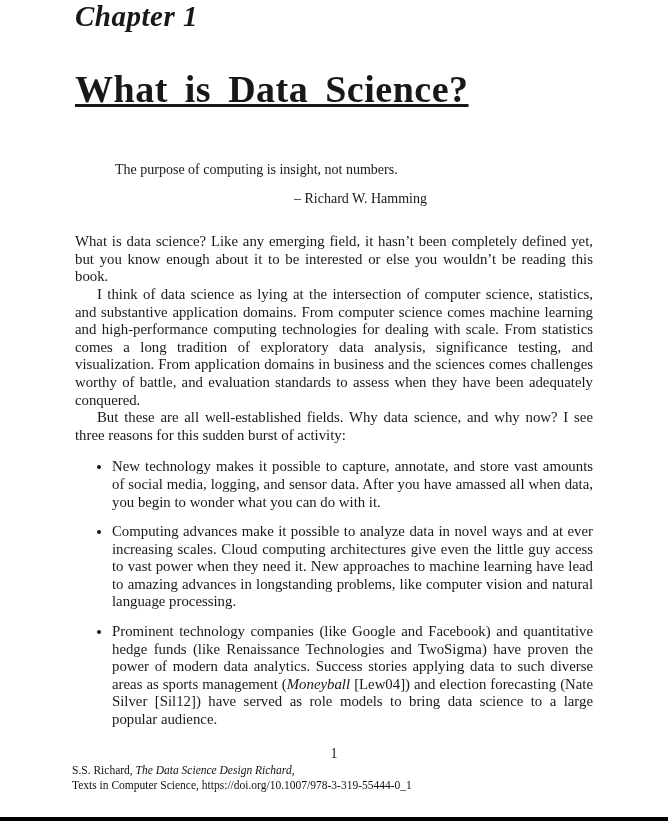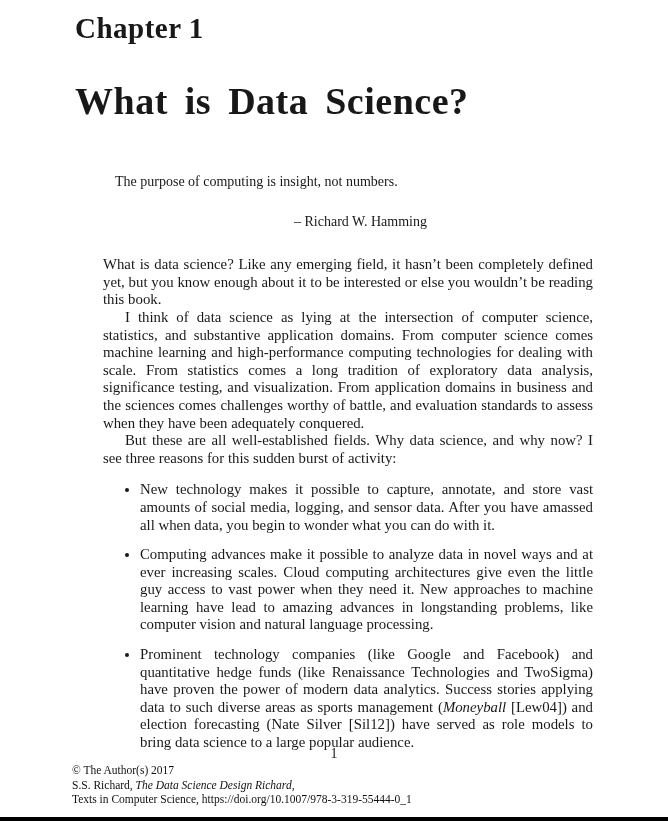--- a/index.html
+++ b/index.html
@@ -13,48 +13,49 @@
     height: 821px;
     background: #ffffff;
     overflow: hidden;
     font-family: "Liberation Serif", "DejaVu Serif", serif;
     color: #181818;
   }
   .content {
     padding: 0 75px 0 75px;
   }
   .chapter-label {
-    margin: 12px 0 0 0;
+    margin: 0 0 0 0;
     font-size: 29px;
     font-weight: bold;
     letter-spacing: 0.5px;
+    font-style: italic;
   }
   .chapter-title {
     margin: 34px 0 0 0;
     font-size: 38px;
     font-weight: bold;
     word-spacing: 7px;
     letter-spacing: 0.5px;
+    text-decoration: underline;
   }
   .epigraph {
     margin: 50px 0 0 40px;
     width: 312px;
     font-size: 14px;
     line-height: 17.6px;
   }
   .epigraph-attribution {
     text-align: right;
-    margin-top: 22px;
+    margin-top: 11px;
   }
   .body-block {
     margin-top: 26px;
     font-size: 14.8px;
     line-height: 17.6px;
     text-align: justify;
-    margin-left: 28px;
   }
   p.body-para {
     margin: 0;
   }
   p.body-para.indented {
     text-indent: 22px;
   }
   ul.bullet-list {
     margin: 14px 0 0 0;
     padding: 0 0 0 37px;
@@ -120,21 +121,20 @@
           <li><span>Computing advances make it possible to analyze data in novel ways and at ever increasing scales. Cloud computing architectures give even the little guy access to vast power when they need it. New approaches to machine learning have lead to amazing advances in longstanding problems, like computer vision and natural language processing.</span></li>
           <li><span>Prominent technology companies (like Google and Facebook) and quantitative hedge funds (like Renaissance Technologies and TwoSigma) have proven the power of modern data analytics. Success stories applying data to such diverse areas as sports management (</span><em>Moneyball</em><span> [Lew04]) and election forecasting (Nate Silver [Sil12]) have served as role models to bring data science to a large popular audience.</span></li>
         </ul>
     </div>
 
   </div>
 
   <div class="page-number">1</div>
 
   <div class="footer">
-    <div>© The Author(s) 2017</div>
     <div>
       <span>S.S. Richard, </span><span class="italic">The Data Science Design Richard,</span>
     </div>
     <div>Texts in Computer Science, https://doi.org/10.1007/978-3-319-55444-0_1</div>
   </div>
 
   <div class="bottom-edge"></div>
 </div>
 
 </body></html>

